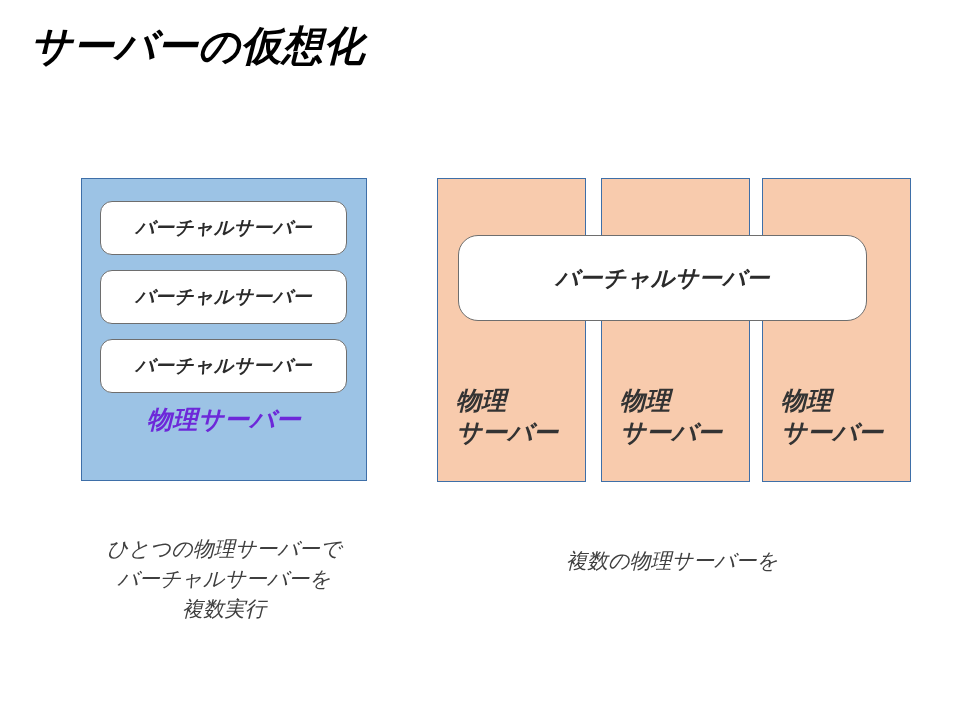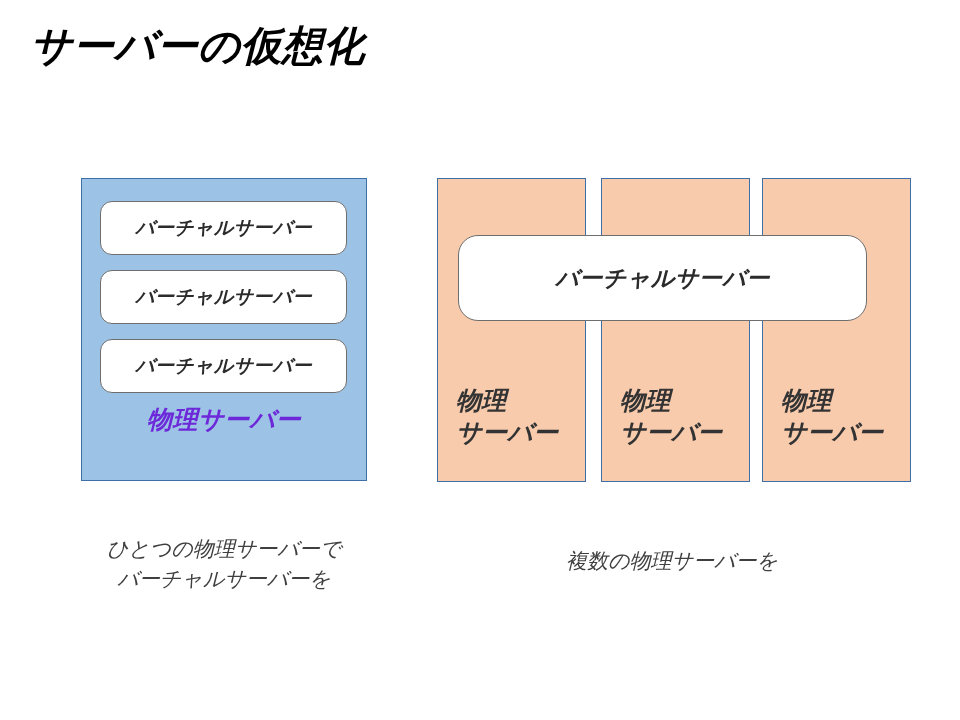--- a/index.html
+++ b/index.html
@@ -177,20 +177,21 @@
     <div class="vbox vbox-3">
       <span class="vbox-label">バーチャルサーバー</span>
     </div>
 
     <div class="left-panel-label">物理サーバー</div>
   </div>
 
   <div class="caption caption-left">
     <span>ひとつの物理サーバーで</span>
     <span>バーチャルサーバーを</span>
+    <span>複数実行</span>
   </div>
 
   <div class="right-panel">
 
     <div class="pcol pcol-1">
       <div class="pcol-label">
         <span>物理</span>
         <span>サーバー</span>
       </div>
     </div>

